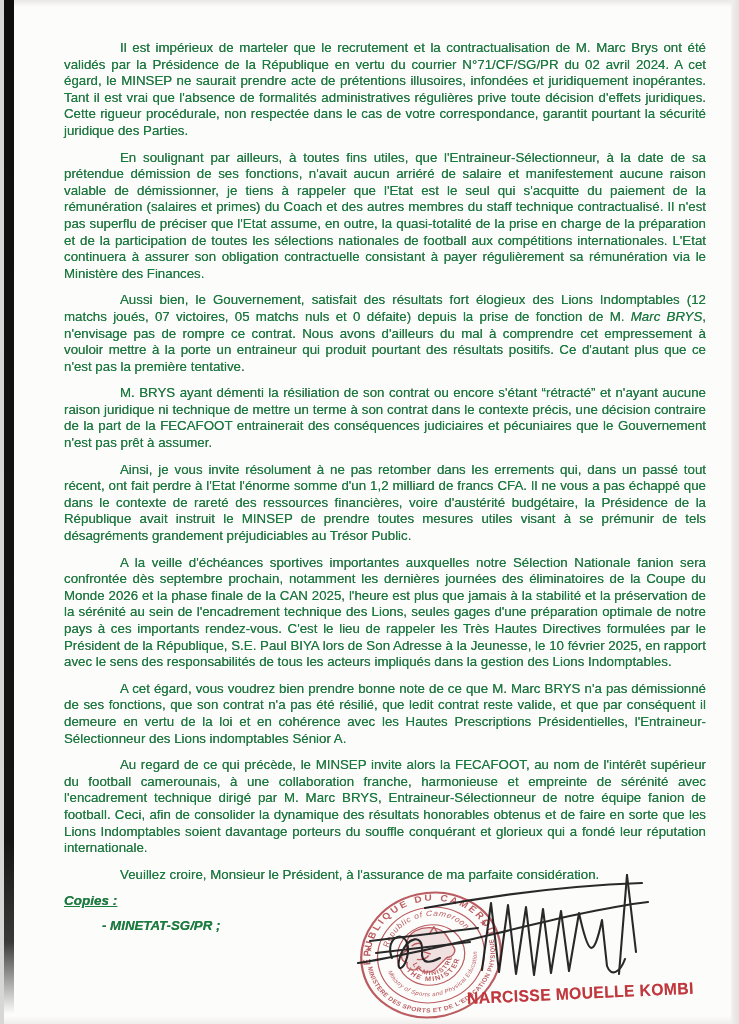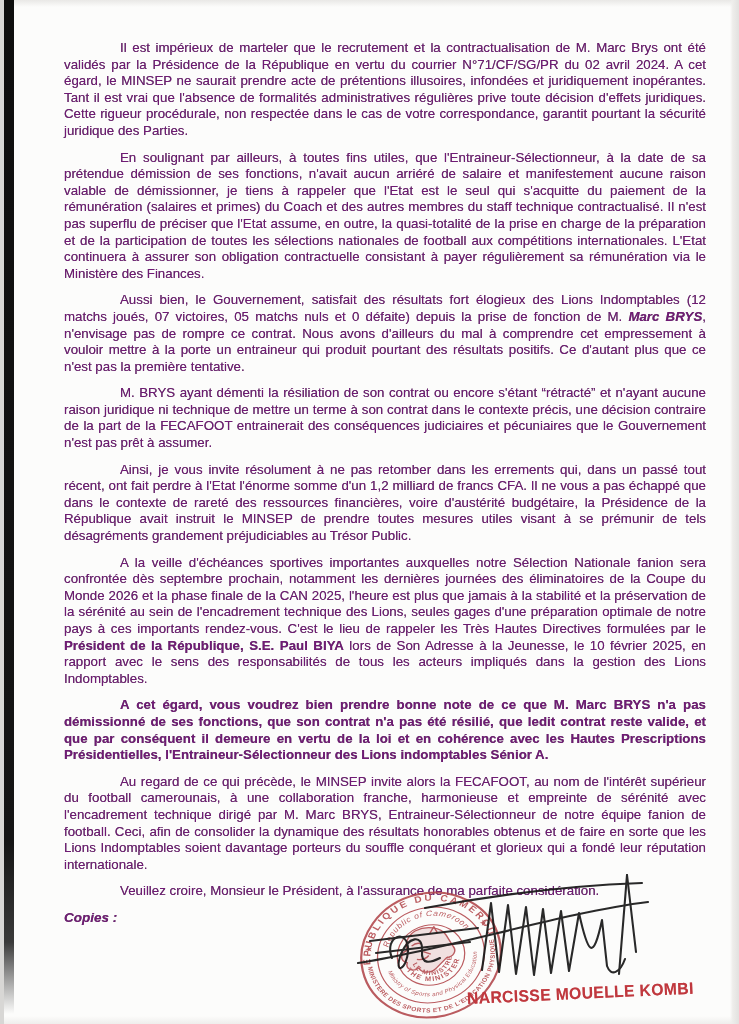--- a/index.html
+++ b/index.html
@@ -18,32 +18,33 @@
   }
   .edge-right{position:absolute;right:0;top:0;width:9px;height:100%;
     background:linear-gradient(to left,#e2e1df 0%,#eeedeb 70%,rgba(238,237,235,0) 100%);}
   .edge-top{position:absolute;left:0;top:0;width:100%;height:7px;
     background:linear-gradient(to bottom,#e9e8e6 0%,rgba(233,232,230,0) 100%);}
   .edge-bottom{position:absolute;left:0;bottom:0;width:100%;height:8px;
     background:linear-gradient(to top,#efeeec 0%,rgba(239,238,236,0) 100%);}
 
   .letter{
     position:absolute;left:64px;top:40px;width:642px;
-    color:#701a75;
+    color:#15803d;
     font-size:13.3px;line-height:16.6px;
     text-align:justify;
     text-shadow:0 0 .35px rgba(25,25,25,.65);
   }
   .letter p{margin:0 0 10px 0;text-indent:56px;}
-  .letter .b{font-weight:bold;}
+  .letter .b{font-weight:normal;}
   .letter .i{font-style:italic;}
 
   .copies-label{
     margin-top:6px;
     font-weight:bold;font-style:italic;
+    text-decoration:underline;
     font-size:13.5px;
   }
   .copies-list{margin:6px 0 0 38px;font-weight:bold;font-style:italic;line-height:20px;}
 
   .signature-zone{
     position:absolute;left:330px;top:862px;width:409px;height:162px;
     pointer-events:none;
   }
   .signer-name{
     position:absolute;left:137px;top:127px;width:230px;
@@ -71,20 +72,21 @@
     <p><span>Aussi bien, le Gouvernement, satisfait des résultats fort élogieux des Lions Indomptables (12 matchs joués, 07 victoires, 05 matchs nuls et 0 défaite) depuis la prise de fonction de M. </span><span class="b i">Marc BRYS</span><span>, n'envisage pas de rompre ce contrat. Nous avons d'ailleurs du mal à comprendre cet empressement à vouloir mettre à la porte un entraineur qui produit pourtant des résultats positifs. Ce d'autant plus que ce n'est pas la première tentative.</span></p>
     <p><span>M. BRYS ayant démenti la résiliation de son contrat ou encore s'étant “rétracté” et n'ayant aucune raison juridique ni technique de mettre un terme à son contrat dans le contexte précis, une décision contraire de la part de la FECAFOOT entrainerait des conséquences judiciaires et pécuniaires que le Gouvernement n'est pas prêt à assumer.</span></p>
     <p><span>Ainsi, je vous invite résolument à ne pas retomber dans les errements qui, dans un passé tout récent, ont fait perdre à l'Etat l'énorme somme d'un 1,2 milliard de francs CFA. Il ne vous a pas échappé que dans le contexte de rareté des ressources financières, voire d'austérité budgétaire, la Présidence de la République avait instruit le MINSEP de prendre toutes mesures utiles visant à se prémunir de tels désagréments grandement préjudiciables au Trésor Public.</span></p>
     <p><span>A la veille d'échéances sportives importantes auxquelles notre Sélection Nationale fanion sera confrontée dès septembre prochain, notamment les dernières journées des éliminatoires de la Coupe du Monde 2026 et la phase finale de la CAN 2025, l'heure est plus que jamais à la stabilité et la préservation de la sérénité au sein de l'encadrement technique des Lions, seules gages d'une préparation optimale de notre pays à ces importants rendez-vous. C'est le lieu de rappeler les Très Hautes Directives formulées par le </span><span class="b">Président de la République, S.E. Paul BIYA</span><span> lors de Son Adresse à la Jeunesse, le 10 février 2025, en rapport avec le sens des responsabilités de tous les acteurs impliqués dans la gestion des Lions Indomptables.</span></p>
     <p><span class="b">A cet égard, vous voudrez bien prendre bonne note de ce que M. Marc BRYS n'a pas démissionné de ses fonctions, que son contrat n'a pas été résilié, que ledit contrat reste valide, et que par conséquent il demeure en vertu de la loi et en cohérence avec les Hautes Prescriptions Présidentielles, l'Entraineur-Sélectionneur des Lions indomptables Sénior A.</span></p>
     <p><span>Au regard de ce qui précède, le MINSEP invite alors la FECAFOOT, au nom de l'intérêt supérieur du football camerounais, à une collaboration franche, harmonieuse et empreinte de sérénité avec l'encadrement technique dirigé par M. Marc BRYS, Entraineur-Sélectionneur de notre équipe fanion de football. Ceci, afin de consolider la dynamique des résultats honorables obtenus et de faire en sorte que les Lions Indomptables soient davantage porteurs du souffle conquérant et glorieux qui a fondé leur réputation internationale.</span></p>
     <p><span>Veuillez croire, Monsieur le Président, à l'assurance de ma parfaite considération.</span></p>
 
     <div class="copies-label">Copies :</div>
     <div class="copies-list">
+      <div>-  MINETAT-SG/PR ;</div>
     </div>
   </div>
 
   <div class="signature-zone">
     <svg width="409" height="162" viewBox="0 0 409 162">
 
       <g transform="rotate(-13 101 93) scale(1 1)" opacity="0.88">
         <g transform="translate(101 93) scale(1.13 1) translate(-101 -93)">
           <circle class="stamp-stroke" cx="101" cy="93" r="62" stroke-width="2"></circle>
           <circle class="stamp-stroke" cx="101" cy="93" r="47.5" stroke-width="1.1"></circle>

